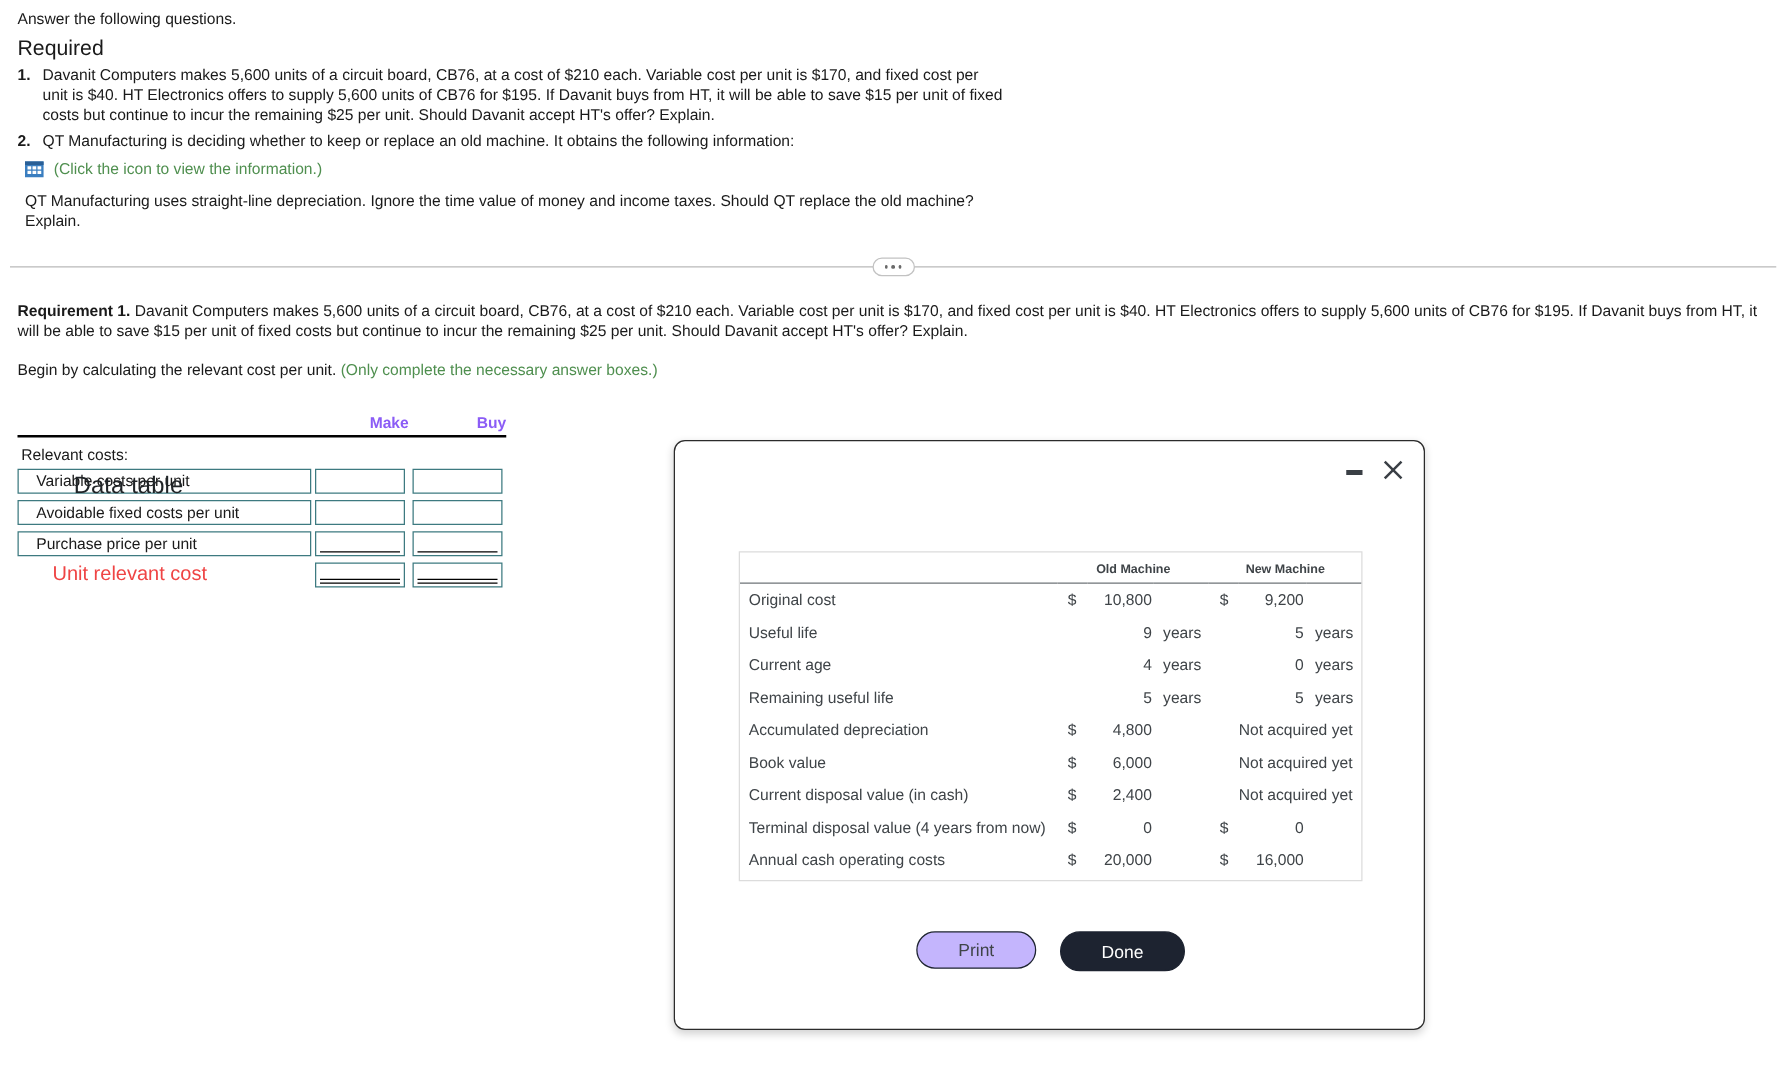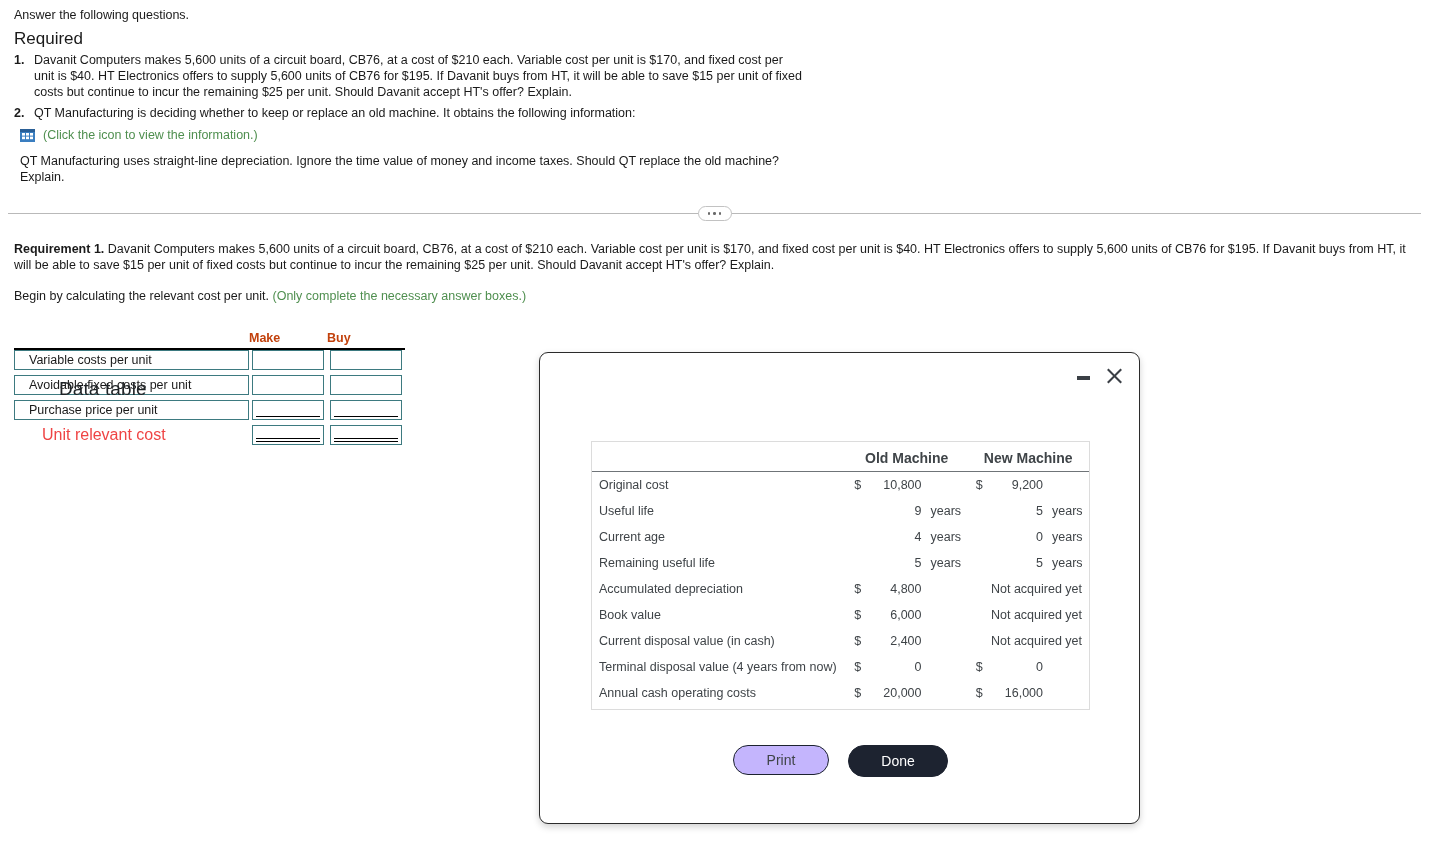--- a/index.html
+++ b/index.html
@@ -144,24 +144,24 @@
     width: 391px;
   }
   .ans-head {
     display: flex;
     align-items: flex-end;
     height: 19px;
   }
   .ans-head .spacer { width: 235px; flex: 0 0 235px; }
   .ans-head .col {
     width: 78px; flex: 0 0 78px;
-    text-align: left;
+    text-align: right;
     font-weight: bold;
     font-size: 12.5px;
-    color: #c2410c;
+    color: #8b5cf6;
   }
   .ans-rule {
     width: 391px;
     height: 2px;
     background: #000000;
     margin-top: 3px;
   }
   .rel-costs {
     font-size: 12.5px;
     line-height: 16px;
@@ -289,21 +289,21 @@
     background: #ffffff;
   }
   .dt {
     width: 100%;
     border-collapse: collapse;
     font-size: 12.5px;
     color: #3f4448;
   }
   .dt th {
     font-weight: bold;
-    font-size: 14px;
+    font-size: 10px;
     color: #3f4448;
     padding: 8px 0 5px 0;
     border-bottom: 1px solid #6f7478;
   }
   .dt th.hblank { border-bottom: 1px solid #6f7478; }
   .dt td {
     padding: 6px 0;
     font-size: 12.5px;
     color: #3f4448;
     vertical-align: middle;
@@ -397,20 +397,21 @@
   </div>
 </div>
 
 <div class="ans-table">
   <div class="ans-head">
     <div class="spacer"></div>
     <div class="col">Make</div>
     <div class="col">Buy</div>
   </div>
   <div class="ans-rule"></div>
+  <div class="rel-costs">Relevant costs:</div>
 
   <div class="ans-row">
     <div class="lbl-box">Variable costs per unit</div>
     <div class="in-cell"></div>
     <div class="in-cell gap"></div>
   </div>
 
   <div class="ans-row">
     <div class="lbl-box">Avoidable fixed costs per unit</div>
     <div class="in-cell"></div>

